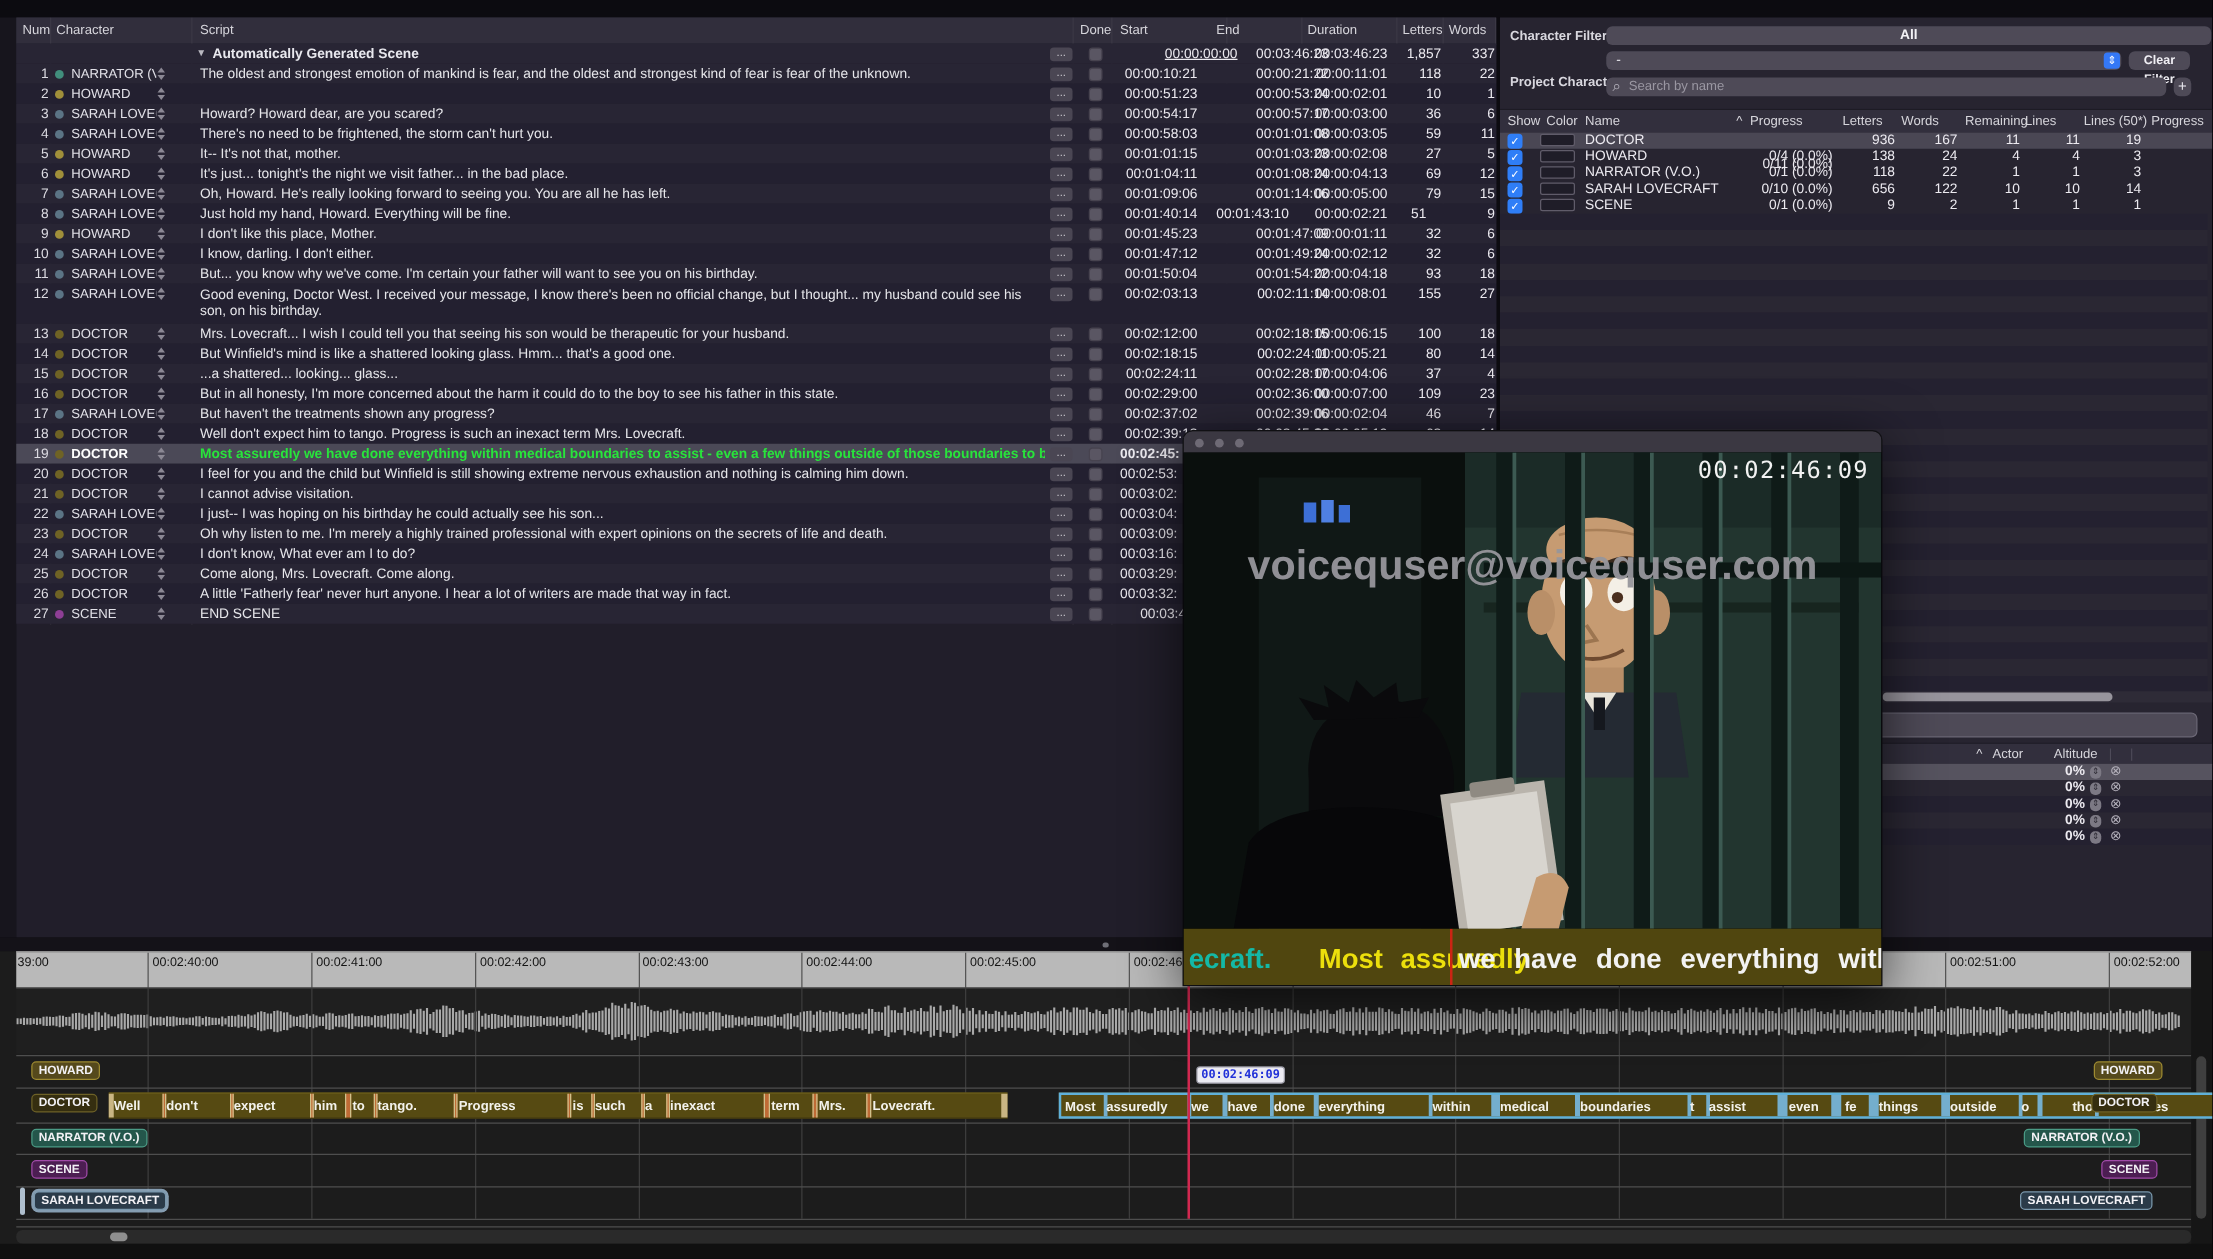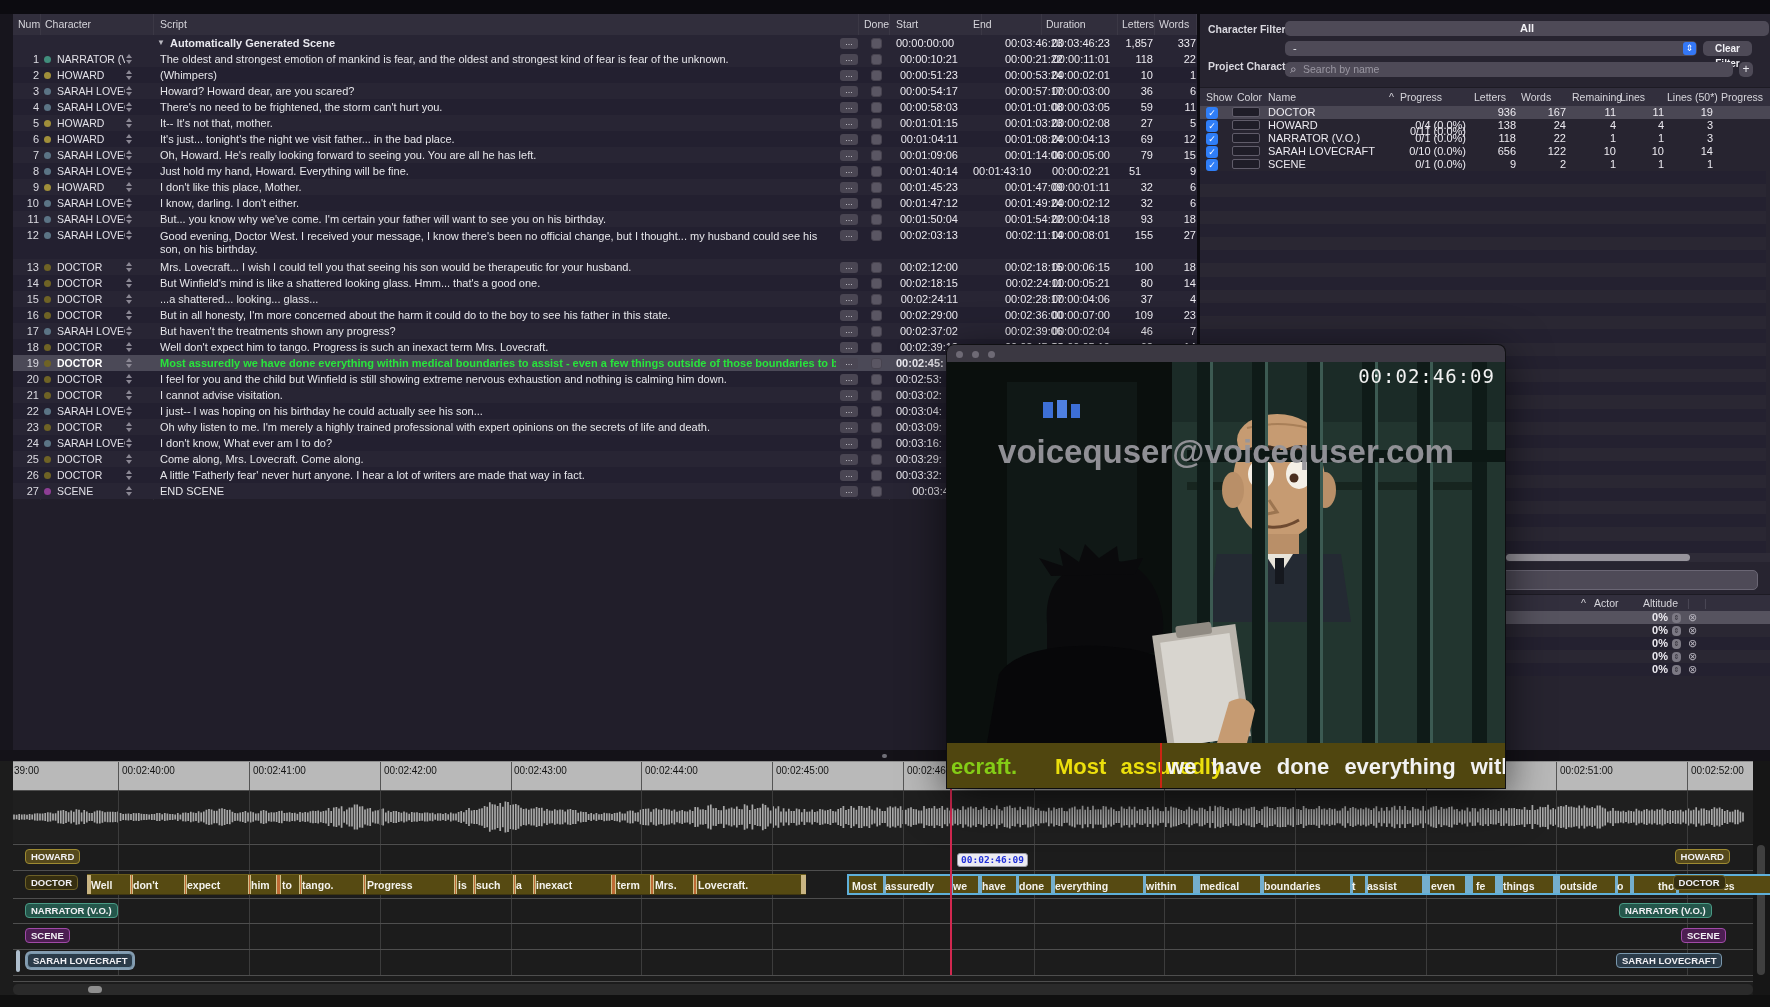--- a/index.html
+++ b/index.html
@@ -98,21 +98,21 @@
       <div class="colsep" style="left: 968px; top: 0px; height: 486px;"></div>
       <div class="colsep" style="left: 1028px; top: 0px; height: 486px;"></div>
       <div class="colsep" style="left: 1104px; top: 0px; height: 486px;"></div>
       <div class="colsep" style="left: 1141px; top: 0px; height: 486px;"></div>
       <div class="colsep" style="left: 1183px; top: 0px; height: 486px;"></div>
       <div class="st-row odd" style="top: 21px; height: 16px;">
         <div class="cell" style="left: 144px; width: 10px; color: rgb(185, 184, 192); font-size: 8px;">▼</div>
         <div class="cell" style="left: 157px; color: rgb(232, 232, 238); font-weight: bold;">Automatically Generated Scene</div>
         <div class="dots-btn" style="left: 827px; top: 2.5px;">...</div>
         <div class="done-box" style="left: 858px; top: 2.5px;"></div>
-        <div class="cell tc" style="left: 883px; width: 62px; top: 0px; ">00:00:00:00</div>
+        <div class="cell tc" style="left: 915px; width: 62px; top: 0px; text-align: right; text-decoration: underline;">00:00:00:00</div>
         <div class="cell tc" style="left: 960px; width: 90px; top: 0px; text-align: right;">00:03:46:23</div>
         <div class="cell tc" style="left: 1028px; width: 69px; top: 0px; text-align: right;">00:03:46:23</div>
         <div class="cell tc" style="left: 1104px; width: 36px; top: 0px; text-align: right;">1,857</div>
         <div class="cell tc" style="left: 1141px; width: 42px; top: 0px; text-align: right;">337</div>
       </div>
       <div class="st-row odd" style="top: 37px; height: 16px;">
         <div class="cell num" style="left: 0px;">1</div>
         <div class="cdot" style="left: 31px; background: rgb(65, 142, 124);"></div>
         <div class="cell cname" style="left: 44px; width: 68px; overflow: hidden;">NARRATOR (V.O.)</div>
         <div class="stepper" style="left: 113px;"></div>
@@ -123,21 +123,20 @@
         <div class="cell tc" style="left: 960px; width: 90px; top: 0px; text-align: right;">00:00:21:22</div>
         <div class="cell tc" style="left: 1028px; width: 69px; top: 0px; text-align: right;">00:00:11:01</div>
         <div class="cell tc" style="left: 1104px; width: 36px; top: 0px; text-align: right;">118</div>
         <div class="cell tc" style="left: 1141px; width: 42px; top: 0px; text-align: right;">22</div>
       </div>
       <div class="st-row even" style="top: 53px; height: 16px;">
         <div class="cell num" style="left: 0px;">2</div>
         <div class="cdot" style="left: 31px; background: rgb(160, 143, 58);"></div>
         <div class="cell cname" style="left: 44px; width: 68px; overflow: hidden;">HOWARD</div>
         <div class="stepper" style="left: 113px;"></div>
-        <div class="cell script-cell" style="left: 147px; top: 0px; height: 16px;">(Whimpers)</div>
         <div class="dots-btn" style="left: 827px; top: 2.5px;">...</div>
         <div class="done-box" style="left: 858px; top: 2.5px;"></div>
         <div class="cell tc" style="left: 883px; width: 62px; top: 0px; text-align: right;">00:00:51:23</div>
         <div class="cell tc" style="left: 960px; width: 90px; top: 0px; text-align: right;">00:00:53:24</div>
         <div class="cell tc" style="left: 1028px; width: 69px; top: 0px; text-align: right;">00:00:02:01</div>
         <div class="cell tc" style="left: 1104px; width: 36px; top: 0px; text-align: right;">10</div>
         <div class="cell tc" style="left: 1141px; width: 42px; top: 0px; text-align: right;">1</div>
       </div>
       <div class="st-row odd" style="top: 69px; height: 16px;">
         <div class="cell num" style="left: 0px;">3</div>
@@ -846,19 +845,19 @@
       <g transform="rotate(-8 250 320)">
         <rect x="212" y="268" width="84" height="113" fill="#b9b4ac"></rect>
         <rect x="219" y="276" width="70" height="105" fill="#d8d5cf"></rect>
         <rect x="236" y="262" width="36" height="12" rx="3" fill="#8f8a82"></rect>
       </g>
       <path d="M282 340 Q300 330 308 348 L300 381 L270 381 Z" fill="#c69b72"></path>
     </svg>
     <div id="vw-timecode">00:02:46:09</div>
     <div id="vw-watermark">voicequser@voicequser.com</div>
     <div id="rythmo">
-        <div class="ry-word" style="left: 4px; color: #84cc16;">ecraft.</div>
+        <div class="ry-word" style="left: 4px; color: #14b8a6;">ecraft.</div>
         <div class="ry-word" style="left: 108px; color: rgb(236, 223, 12); word-spacing: 8px;">Most assuredly</div>
         <div class="ry-cursor" style="left: 213px;"></div>
         <div class="ry-word" style="left: 220px; color: rgb(242, 242, 242); word-spacing: 9px;">we have done everything within medical b</div>
       </div>
   </div>
 </div>
 
 </body></html>

